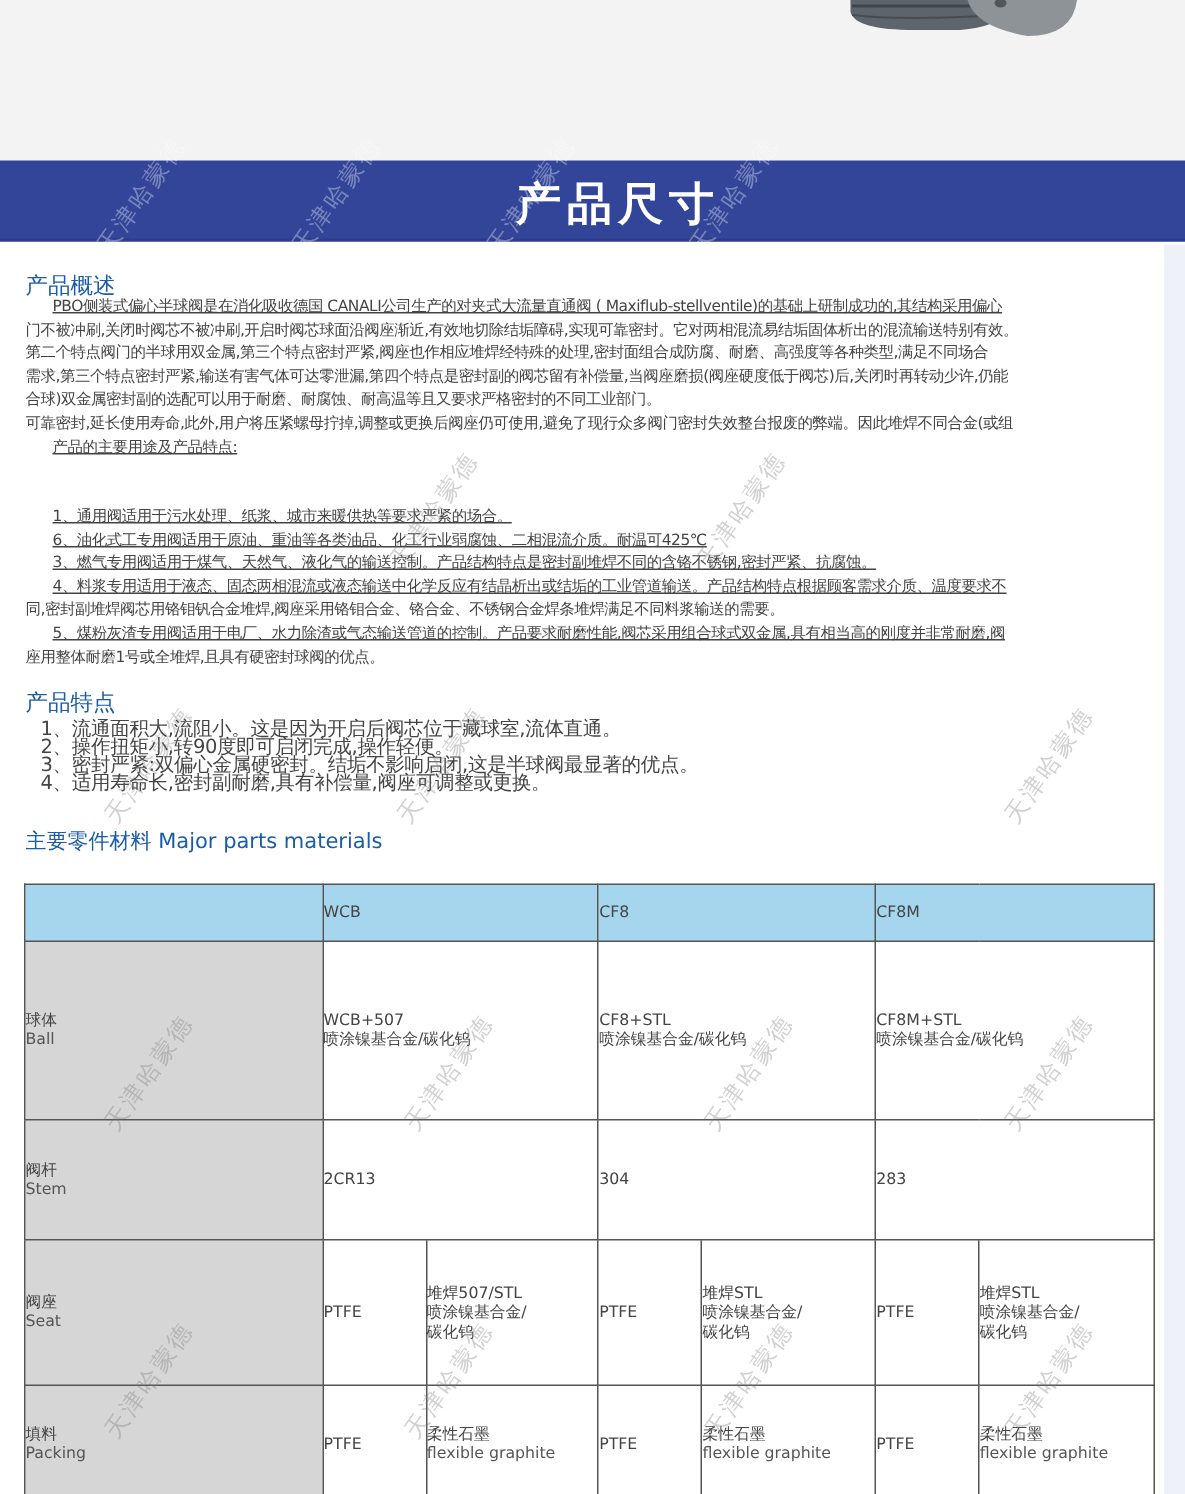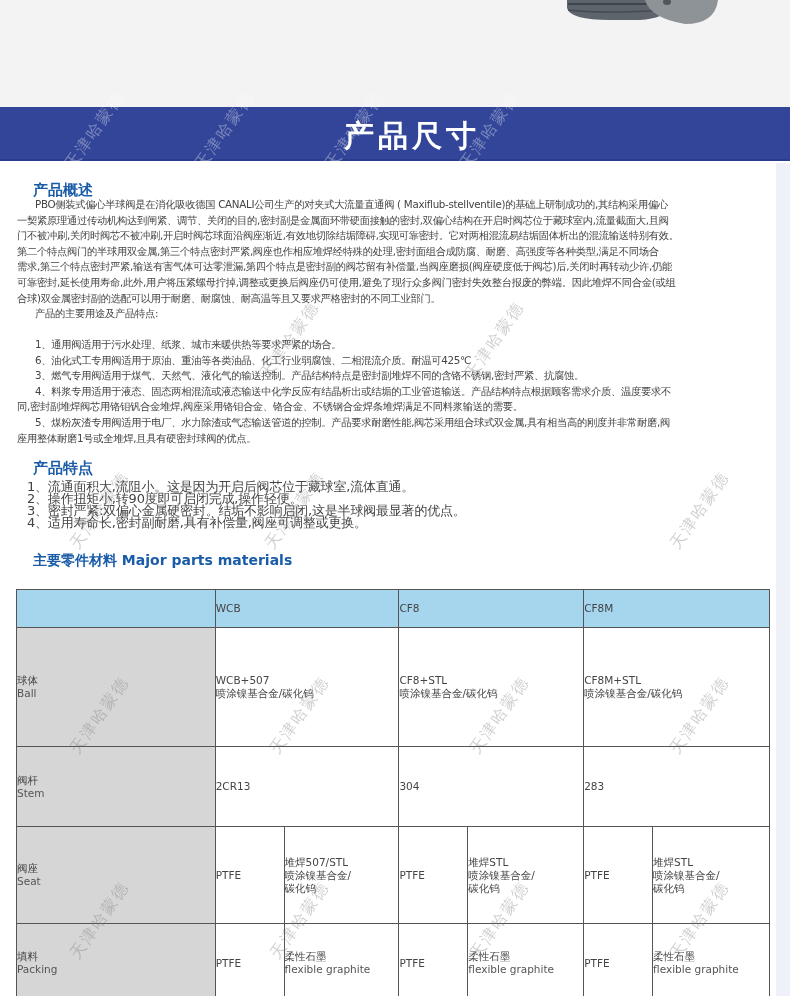--- a/index.html
+++ b/index.html
@@ -8,24 +8,24 @@
 
   .top-area { position: absolute; left: 0; top: 0; width: 790px; height: 107px; background: #f3f3f3; }
   .valve-img { position: absolute; left: 0; top: 0; width: 790px; height: 30px; }
 
   .banner { position: absolute; left: 0; top: 107px; width: 790px; height: 54px; background: #324599; border-bottom: 2px solid #2a3c8c; }
   .banner-title { position: absolute; left: 0; right: 0; top: 9px; text-align: center; color: #fff; font-size: 30px; font-weight: bold; letter-spacing: 4px; font-family: "DejaVu Sans", sans-serif; padding-left: 34px; }
 
   .content { position: absolute; left: 0; top: 163px; width: 774px; height: 833px; background: #fff; }
   .right-rail { position: absolute; left: 776px; top: 163px; width: 14px; height: 833px; background: #eef1f7; }
 
-  .section-title { position: absolute; left: 17px; color: #1a5ca8; font-weight: bold; font-size: 15px; font-family: "DejaVu Sans", sans-serif; margin-left: 16px; }
+  .section-title { position: absolute; left: 17px; color: #1a5ca8; font-weight: normal; font-size: 15px; font-family: "DejaVu Sans", sans-serif; }
   .para { position: absolute; left: 17px; width: 757px; font-size: 10.3px; line-height: 15.6px; color: #444; letter-spacing: -0.3px; }
   .para p { white-space: nowrap; overflow: hidden; }
-  .indent { padding-left: 18px; }
+  .indent { padding-left: 18px; text-decoration: underline; }
 
   .feat { position: absolute; left: 27px; font-size: 13px; line-height: 12px; color: #444; letter-spacing: -0.2px; }
 
   table.parts { position: absolute; left: 16px; top: 589px; width: 754px; border-collapse: collapse; font-size: 10.5px; color: #444; }
   table.parts td { border: 1.5px solid #555; text-align: left; vertical-align: middle; line-height: 13px; }
   table.parts tr.head td { background: #a6d5ee; height: 38px; }
   table.parts td.rowlabel { background: #d6d6d6; width: 199px; }
   .zh { display: block; }
   .en { display: block; color: #555; }
 
@@ -48,26 +48,25 @@
 <div class="banner">
   <div class="banner-title">产品尺寸</div>
 </div>
 
 <div class="content"></div>
 <div class="right-rail"></div>
 
 <div class="section-title" style="top:181px;">产品概述</div>
 <div class="para" style="top:197px;">
   <p class="indent">PBO侧装式偏心半球阀是在消化吸收德国 CANALI公司生产的对夹式大流量直通阀 ( Maxiflub-stellventile)的基础上研制成功的,其结构采用偏心</p>
-  <p>一契紧原理通过传动机构达到闸紧、调节、关闭的目的,密封副是金属面环带硬面接触的密封,双偏心结构在开启时阀芯位于藏球室内,流量截面大,且阀</p>
   <p>门不被冲刷,关闭时阀芯不被冲刷,开启时阀芯球面沿阀座渐近,有效地切除结垢障碍,实现可靠密封。它对两相混流易结垢固体析出的混流输送特别有效。</p>
   <p>第二个特点阀门的半球用双金属,第三个特点密封严紧,阀座也作相应堆焊经特殊的处理,密封面组合成防腐、耐磨、高强度等各种类型,满足不同场合</p>
   <p>需求,第三个特点密封严紧,输送有害气体可达零泄漏,第四个特点是密封副的阀芯留有补偿量,当阀座磨损(阀座硬度低于阀芯)后,关闭时再转动少许,仍能</p>
+  <p>合球)双金属密封副的选配可以用于耐磨、耐腐蚀、耐高温等且又要求严格密封的不同工业部门。</p>
   <p>可靠密封,延长使用寿命,此外,用户将压紧螺母拧掉,调整或更换后阀座仍可使用,避免了现行众多阀门密封失效整台报废的弊端。因此堆焊不同合金(或组</p>
-  <p>合球)双金属密封副的选配可以用于耐磨、耐腐蚀、耐高温等且又要求严格密封的不同工业部门。</p>
   <p class="indent">产品的主要用途及产品特点:</p>
 </div>
 
 <div class="para" style="top:337px;">
   <p class="indent">1、通用阀适用于污水处理、纸浆、城市来暖供热等要求严紧的场合。</p>
   <p class="indent">6、油化式工专用阀适用于原油、重油等各类油品、化工行业弱腐蚀、二相混流介质。耐温可425℃</p>
   <p class="indent">3、燃气专用阀适用于煤气、天然气、液化气的输送控制。产品结构特点是密封副堆焊不同的含铬不锈钢,密封严紧、抗腐蚀。</p>
   <p class="indent">4、料浆专用适用于液态、固态两相混流或液态输送中化学反应有结晶析出或结垢的工业管道输送。产品结构特点根据顾客需求介质、温度要求不</p>
   <p>同,密封副堆焊阀芯用铬钼钒合金堆焊,阀座采用铬钼合金、铬合金、不锈钢合金焊条堆焊满足不同料浆输送的需要。</p>
   <p class="indent">5、煤粉灰渣专用阀适用于电厂、水力除渣或气态输送管道的控制。产品要求耐磨性能,阀芯采用组合球式双金属,具有相当高的刚度并非常耐磨,阀</p>

